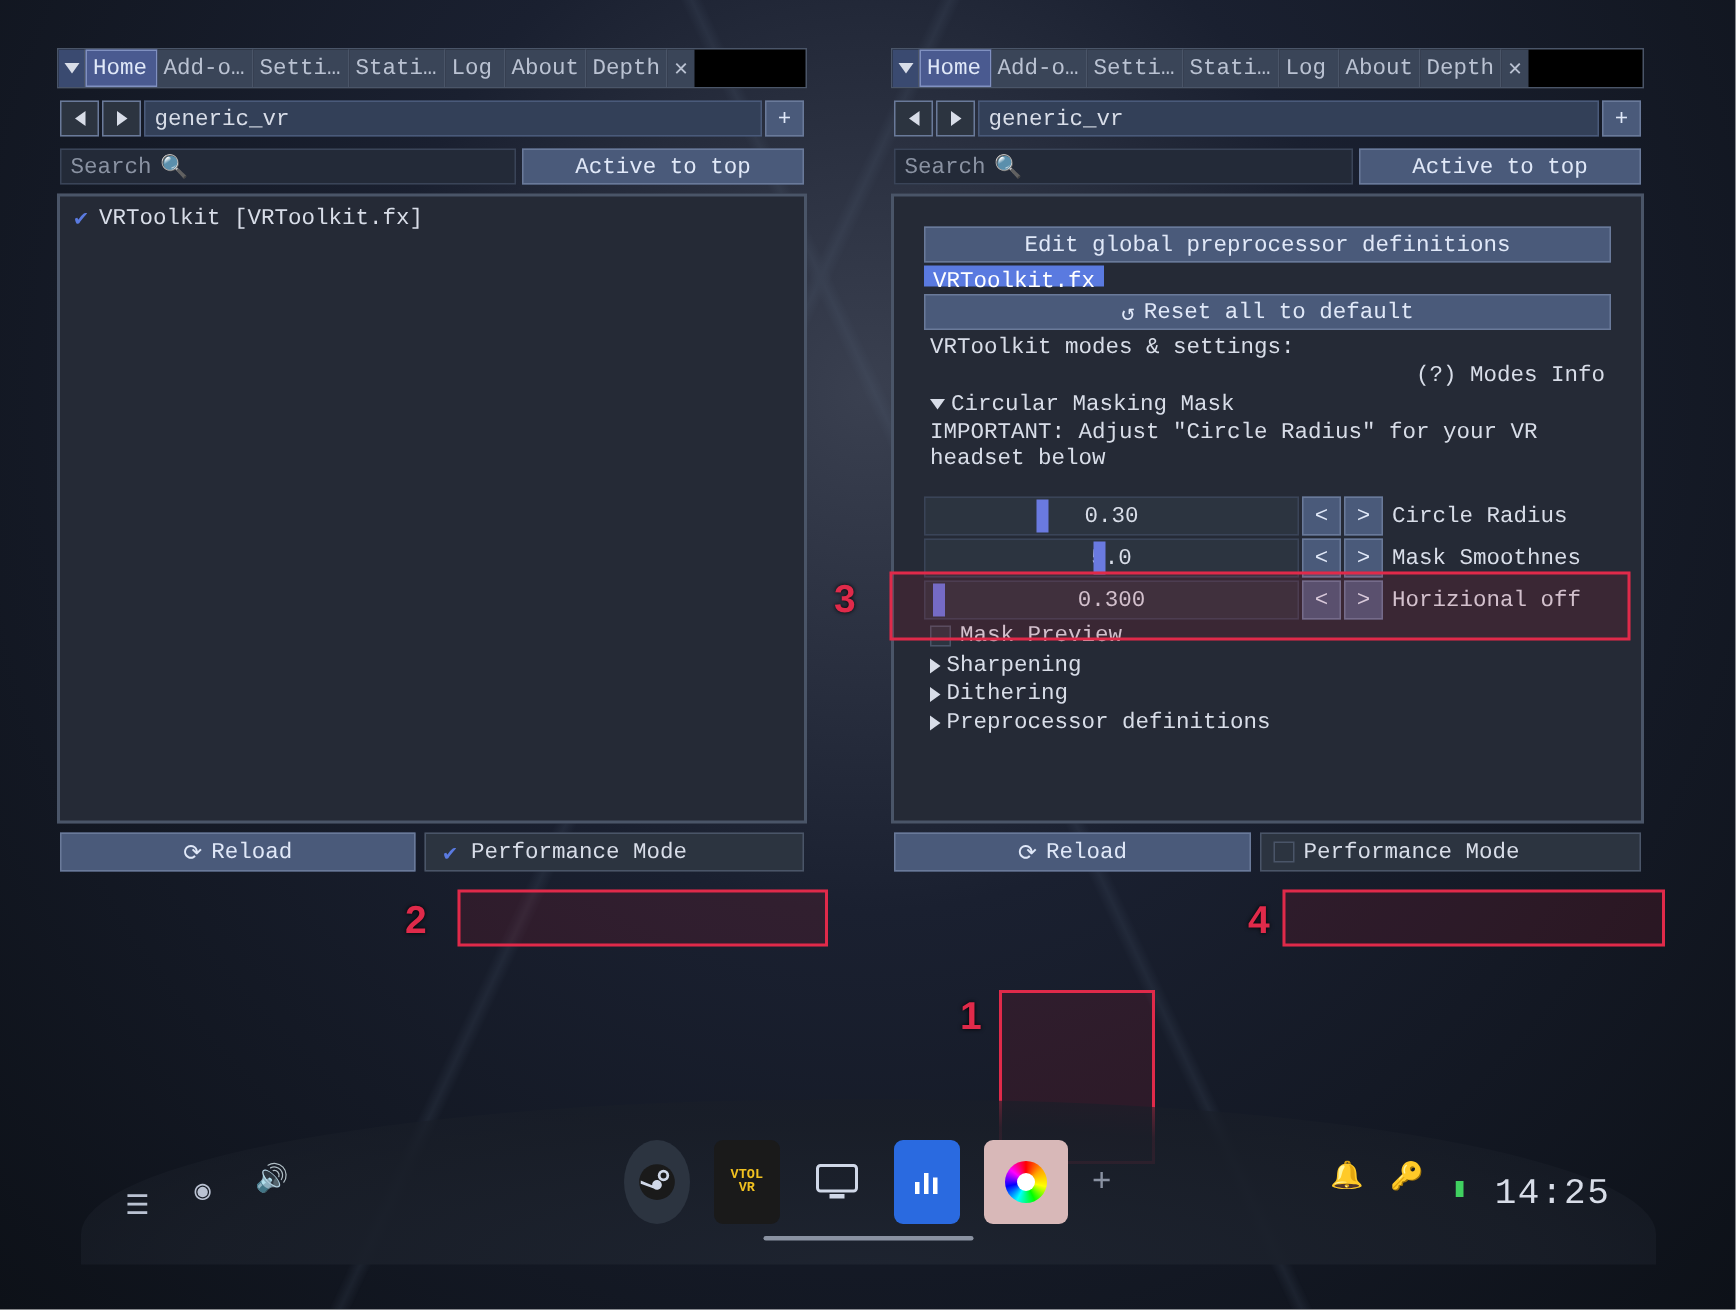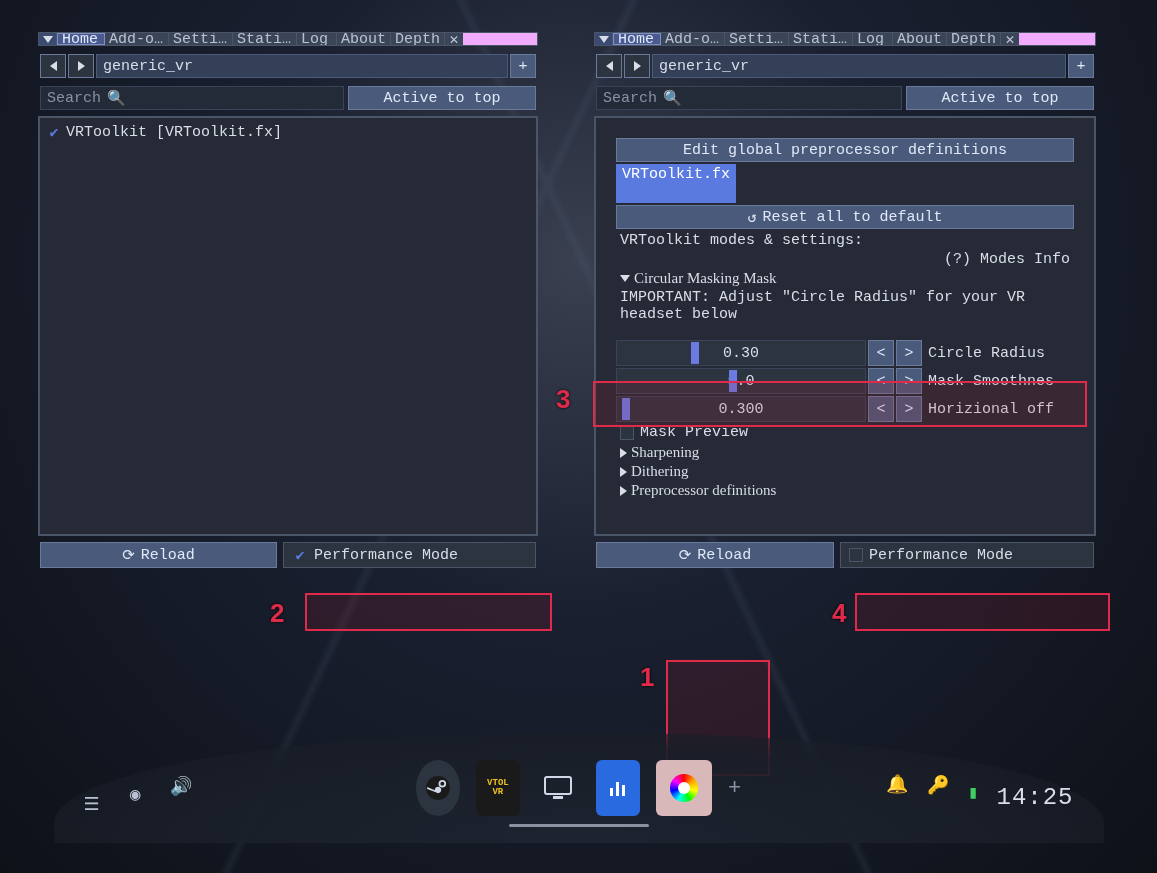--- a/index.html
+++ b/index.html
@@ -24,22 +24,22 @@
     width: 500px;
     top: 32px;
     background: transparent;
   }
   .panel.left { left: 38px; }
   .panel.right { left: 594px; width: 502px; }
 
   .tabbar {
     display: flex;
     align-items: stretch;
-    height: 14px;
-    background: #f0abfc;
+    height: 27px;
+    background: #000000;
     border: 1px solid #4a5568;
   }
   .tabbar .dropdown {
     width: 18px;
     background: #3a4a70;
     display: flex; align-items: center; justify-content: center;
     border-right: 1px solid #4a5568;
   }
   .tabbar .tab {
     padding: 0 4px;
@@ -149,30 +149,30 @@
     padding:20px; height:420px;
     overflow:hidden;
   }
   .fullbtn {
     height:24px; background:#4a5a7a; border:1px solid #6a7a9a;
     display:flex;align-items:center;justify-content:center;
     color:#e0e8f8; margin-bottom:2px; cursor:pointer;
   }
   .filetag {
     display:inline-block; background:#5a7ae0; color:#fff;
-    padding:0 6px; height:39px; line-height:22px;
+    padding:0 6px; height:14px; line-height:22px;
     margin-bottom:2px;
   }
   .resetbtn {
     height:24px; background:#4a5a7a; border:1px solid #6a7a9a;
     display:flex;align-items:center;justify-content:center; gap:6px;
     color:#e0e8f8; margin-bottom:2px; cursor:pointer;
   }
   .detailtxt { color:#d8dde8; padding:1px 4px; }
-  .foldhdr { display:flex;align-items:center;gap:4px; padding:1px 4px; cursor:pointer;font-family:Liberation Serif, serif; }
+  .foldhdr { display:flex;align-items:center;gap:4px; padding:1px 4px; cursor:pointer; }
   .sliderrow {
     display:flex; align-items:center; gap:2px; margin-top:2px;
     height:26px;
   }
   .sliderbar {
     flex:1; height:26px; background:#2c3440; border:1px solid #3a4458;
     position:relative; display:flex;align-items:center;justify-content:center;
     color:#d8dde8;
   }
   .sliderhandle {

